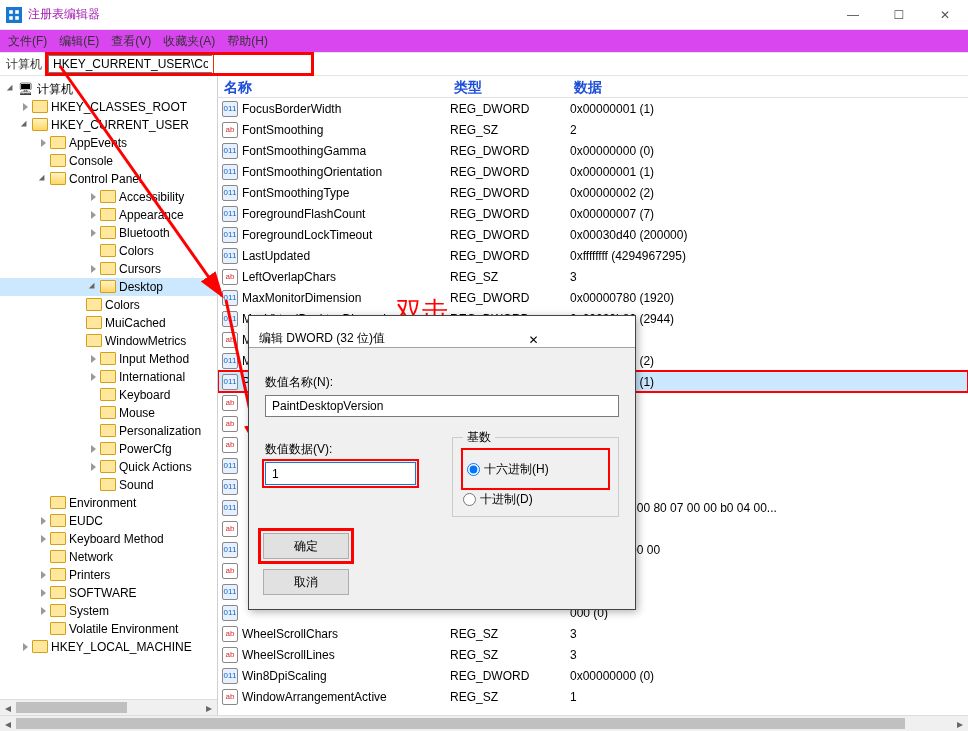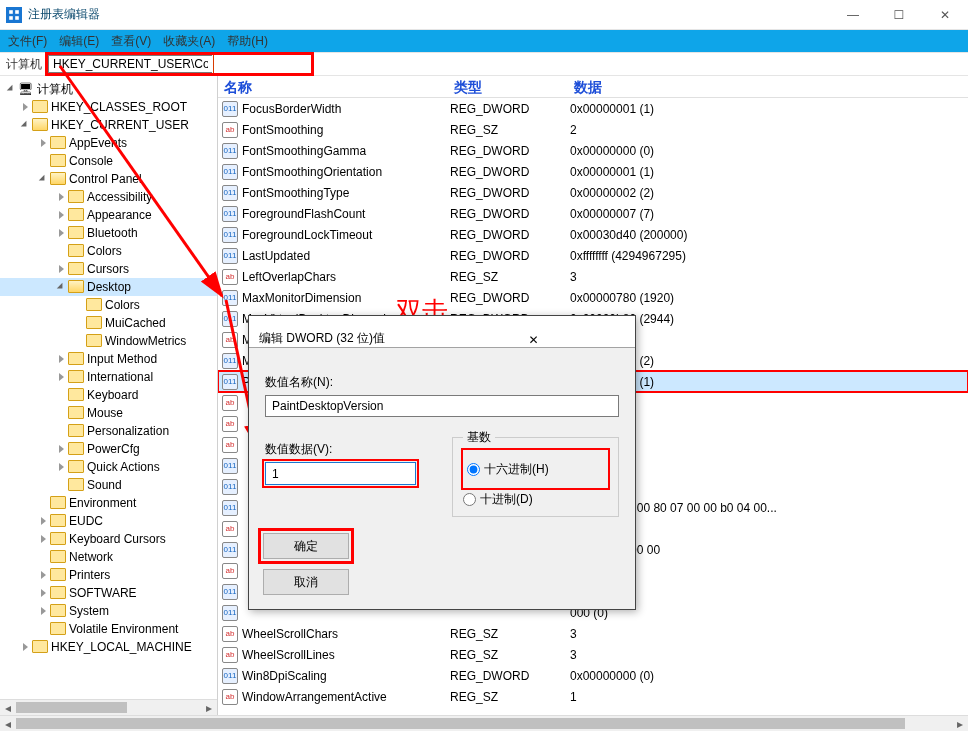--- a/index.html
+++ b/index.html
@@ -1,25 +1,25 @@
 <!DOCTYPE html>
 <html><head>
 <meta charset="utf-8">
 <style>
 * { box-sizing: border-box; margin: 0; padding: 0; font-family: "Microsoft YaHei", "Segoe UI", Tahoma, sans-serif; }
 body { background: #fff; font-size: 12px; color: #000; width: 968px; height: 731px; overflow: hidden; position: relative; }
 
 .titlebar { height: 30px; display: flex; align-items: center; padding-left: 6px; background: #fff; border-bottom: 1px solid #e5e5e5; }
 .titlebar .app-icon { width: 16px; height: 16px; background: #1976d2; display: inline-flex; align-items: center; justify-content: center; }
 .titlebar .app-icon svg { width: 12px; height: 12px; fill: #fff; }
-.titlebar .title { margin-left: 6px; font-size: 12px; color: #0c4a6e; flex: 1; }
+.titlebar .title { margin-left: 6px; font-size: 12px; color: #a21caf; flex: 1; }
 .winbtns { display: flex; height: 100%; }
 .winbtn { width: 46px; height: 100%; display: flex; align-items: center; justify-content: center; color: #555; }
 
-.menubar { height: 22px; display: flex; align-items: center; padding-left: 8px; gap: 12px; background: #0ea5e9; }
+.menubar { height: 22px; display: flex; align-items: center; padding-left: 8px; gap: 12px; background: #d946ef; }
 .menubar span { font-size: 12px; color: #333; }
 
 .addressbar { height: 24px; display: flex; align-items: center; border-top: 1px solid #e5e5e5; border-bottom: 1px solid #e5e5e5; background: #fff; }
 .addressbar .lbl { padding: 0 6px; color: #333; }
 .addressbar .path { flex: 1; height: 18px; border: 1px solid #7a7a7a; padding: 1px 4px; font-size: 12px; background: #fff; outline: 1px solid #d83b01; outline-offset: 1px; border-right: none; }
 .addressbar .path-wrap { flex:1; position: relative; margin-right: 4px; }
 .addr-hi { position: absolute; border: 3px solid #ff0000; pointer-events: none; top:-3px; bottom:-3px; left:-3px; right:650px; }
 
 .main { display: flex; position: absolute; top: 76px; bottom: 16px; left: 0; right: 0; }
 
@@ -34,21 +34,21 @@
 .folder::before { content: ''; width: 14px; height: 11px; background: #ffe89e; border: 1px solid #d4a017; border-radius: 1px; }
 .folder.open::before { background: linear-gradient(#fff3c4, #ffd666); }
 .pc-icon::before { content: '🖥'; font-size: 12px; background: none; border: none; width: auto; height: auto; }
 .nlabel { font-size: 12px; }
 .node.selected { background: #cce8ff; }
 .node.selected .nlabel { }
 
 .ind-0 { padding-left: 4px; }
 .ind-1 { padding-left: 18px; }
 .ind-2 { padding-left: 36px; }
-.ind-3 { padding-left: 54px; }
+.ind-3 { padding-left: 86px; }
 .ind-4 { padding-left: 72px; }
 
 .scroll-h { position: absolute; bottom: 0; left: 0; right: 0; height: 16px; background: #f0f0f0; border-top: 1px solid #ddd; display: flex; }
 .scroll-h .sbtn { width: 16px; background: #f0f0f0; display: flex; align-items: center; justify-content: center; color: #666; }
 .scroll-h .strack { flex: 1; position: relative; }
 .scroll-h .sthumb { position: absolute; left: 0; width: 60%; top: 2px; bottom: 2px; background: #c0c0c0; }
 
 .list { flex: 1; background: #fff; position: relative; overflow: hidden; }
 .list-head { display: flex; height: 22px; border-bottom: 1px solid #e0e0e0; background: #fff; }
 .list-head .col { padding: 3px 6px; font-size: 14px; color: #1d4ed8; border-right: 1px solid transparent; font-weight: bold; }
@@ -250,21 +250,21 @@
           <span class="nlabel">Environment</span>
         </div>
         <div class="node ind-2">
           <span class="chevron closed"></span>
           <span class="folder"></span>
           <span class="nlabel">EUDC</span>
         </div>
         <div class="node ind-2">
           <span class="chevron closed"></span>
           <span class="folder"></span>
-          <span class="nlabel">Keyboard Cursors</span>
+          <span class="nlabel">Keyboard Method</span>
         </div>
         <div class="node ind-2">
           <span class="chevron none"></span>
           <span class="folder"></span>
           <span class="nlabel">Network</span>
         </div>
         <div class="node ind-2">
           <span class="chevron closed"></span>
           <span class="folder"></span>
           <span class="nlabel">Printers</span>

